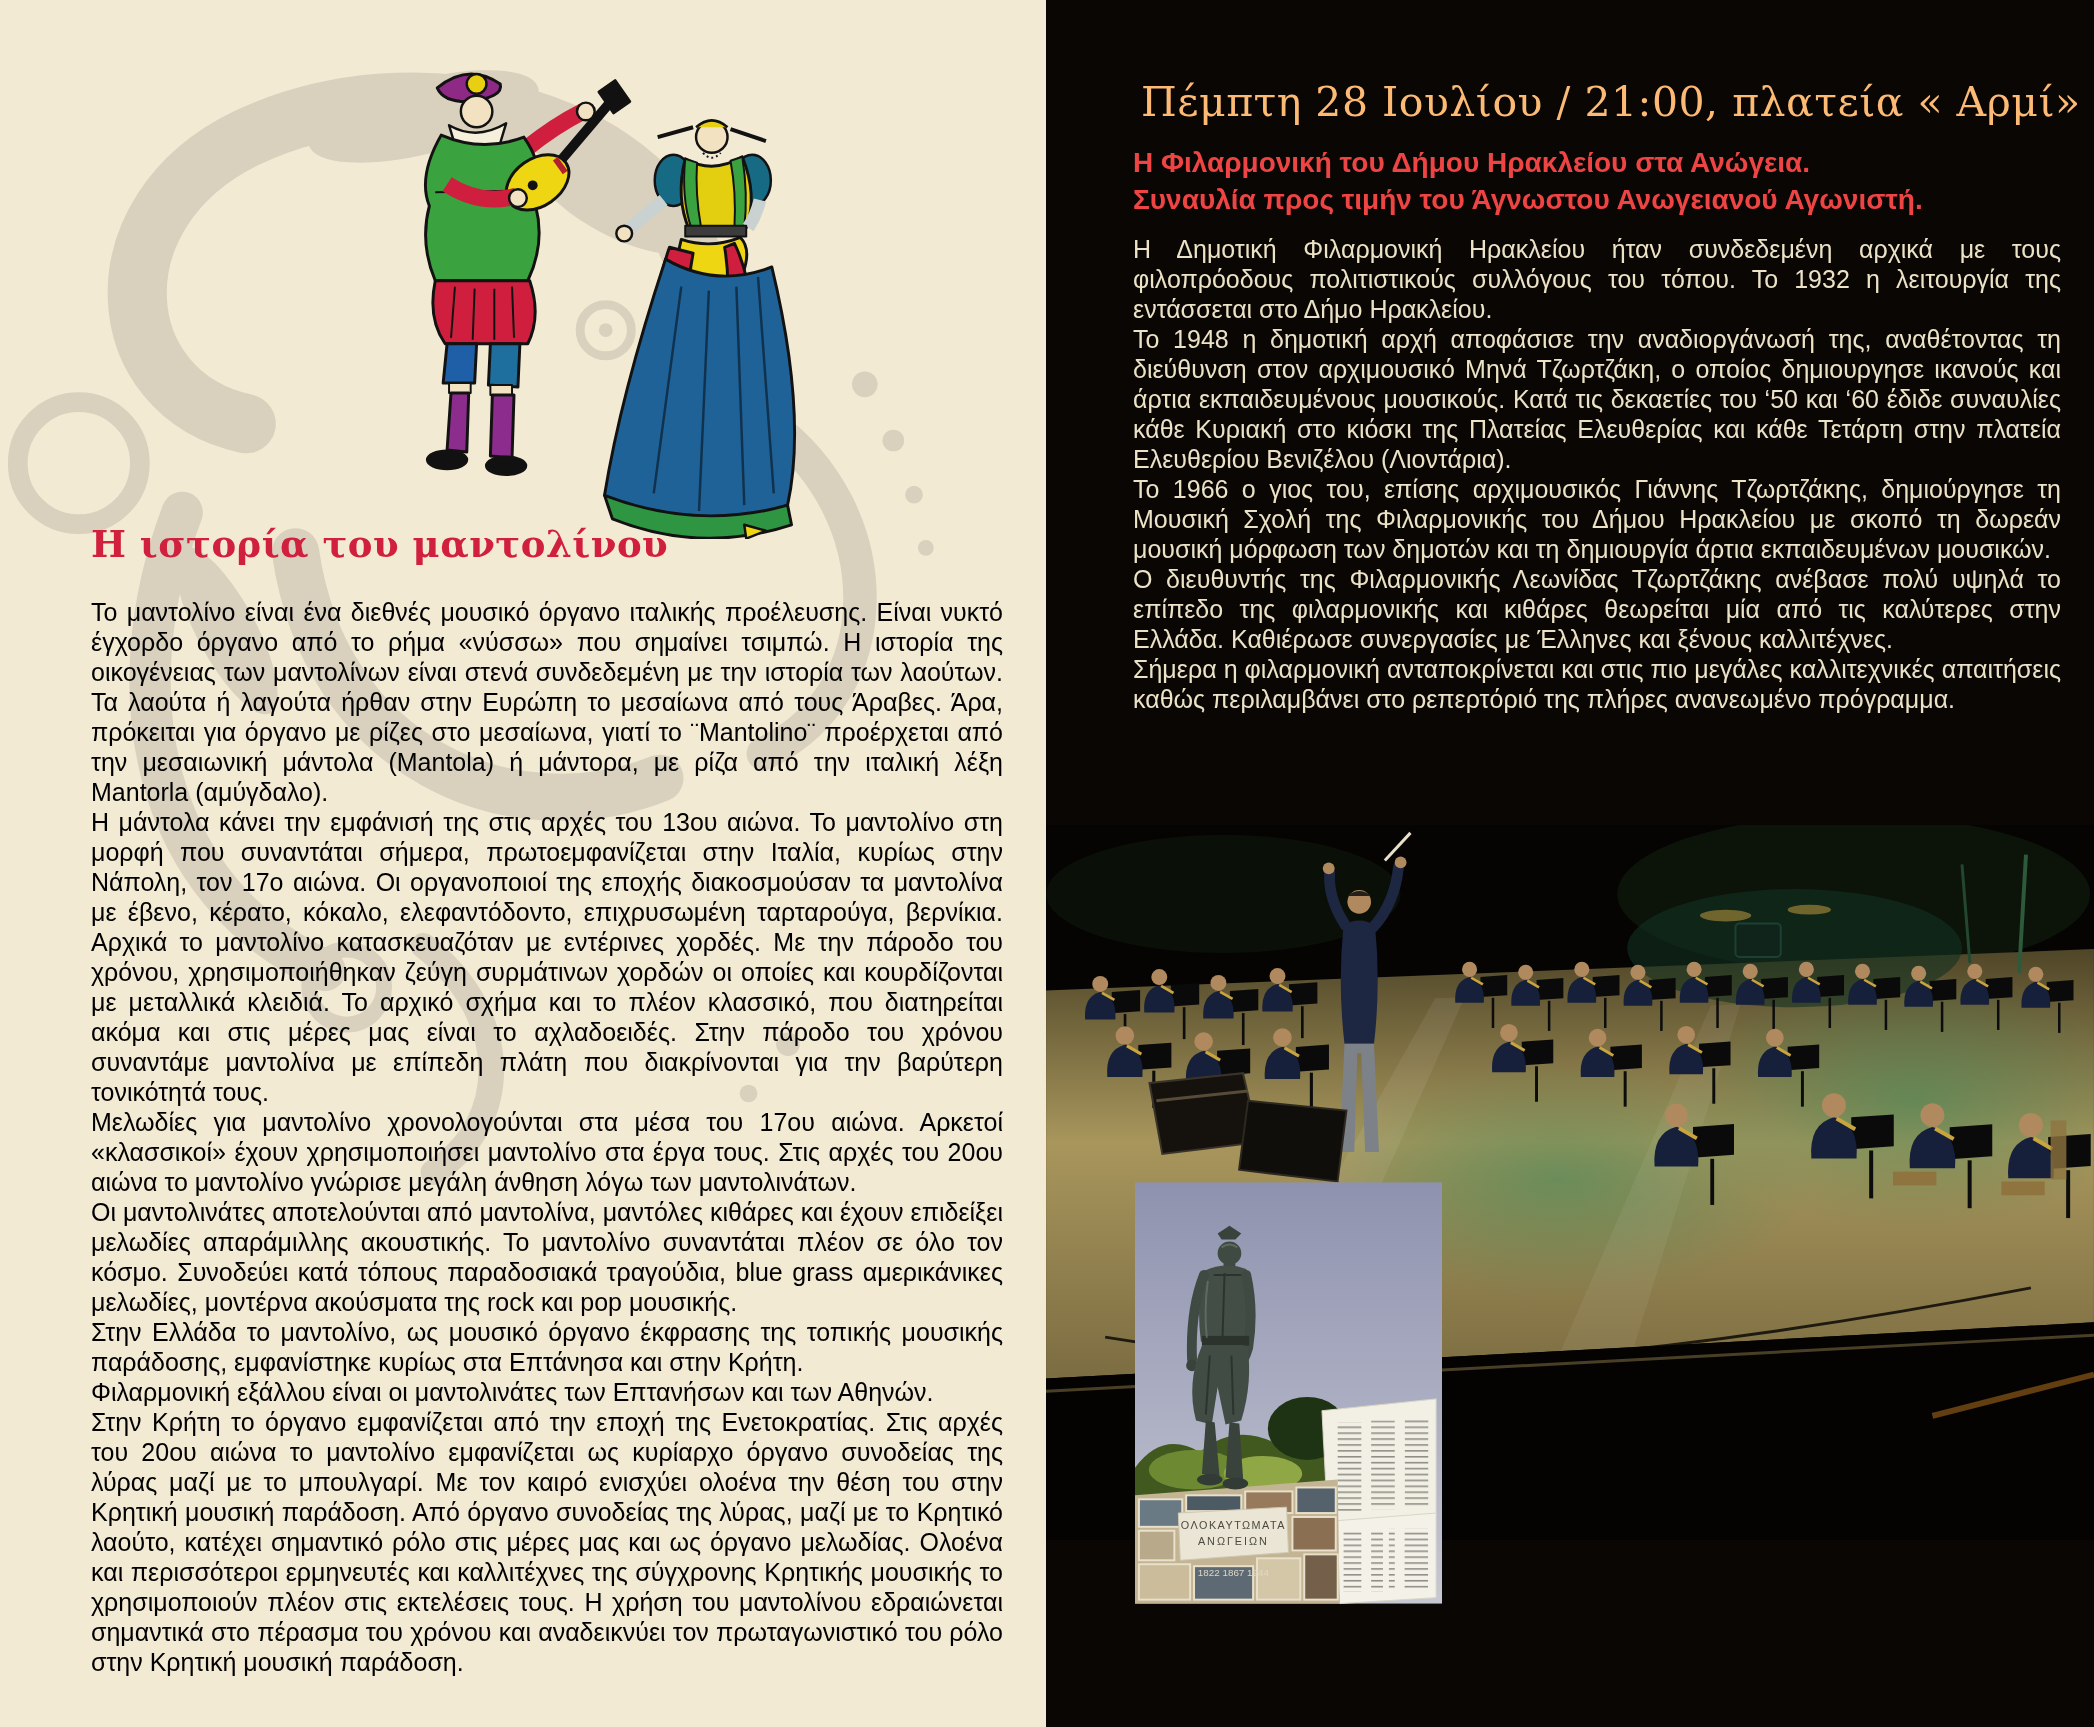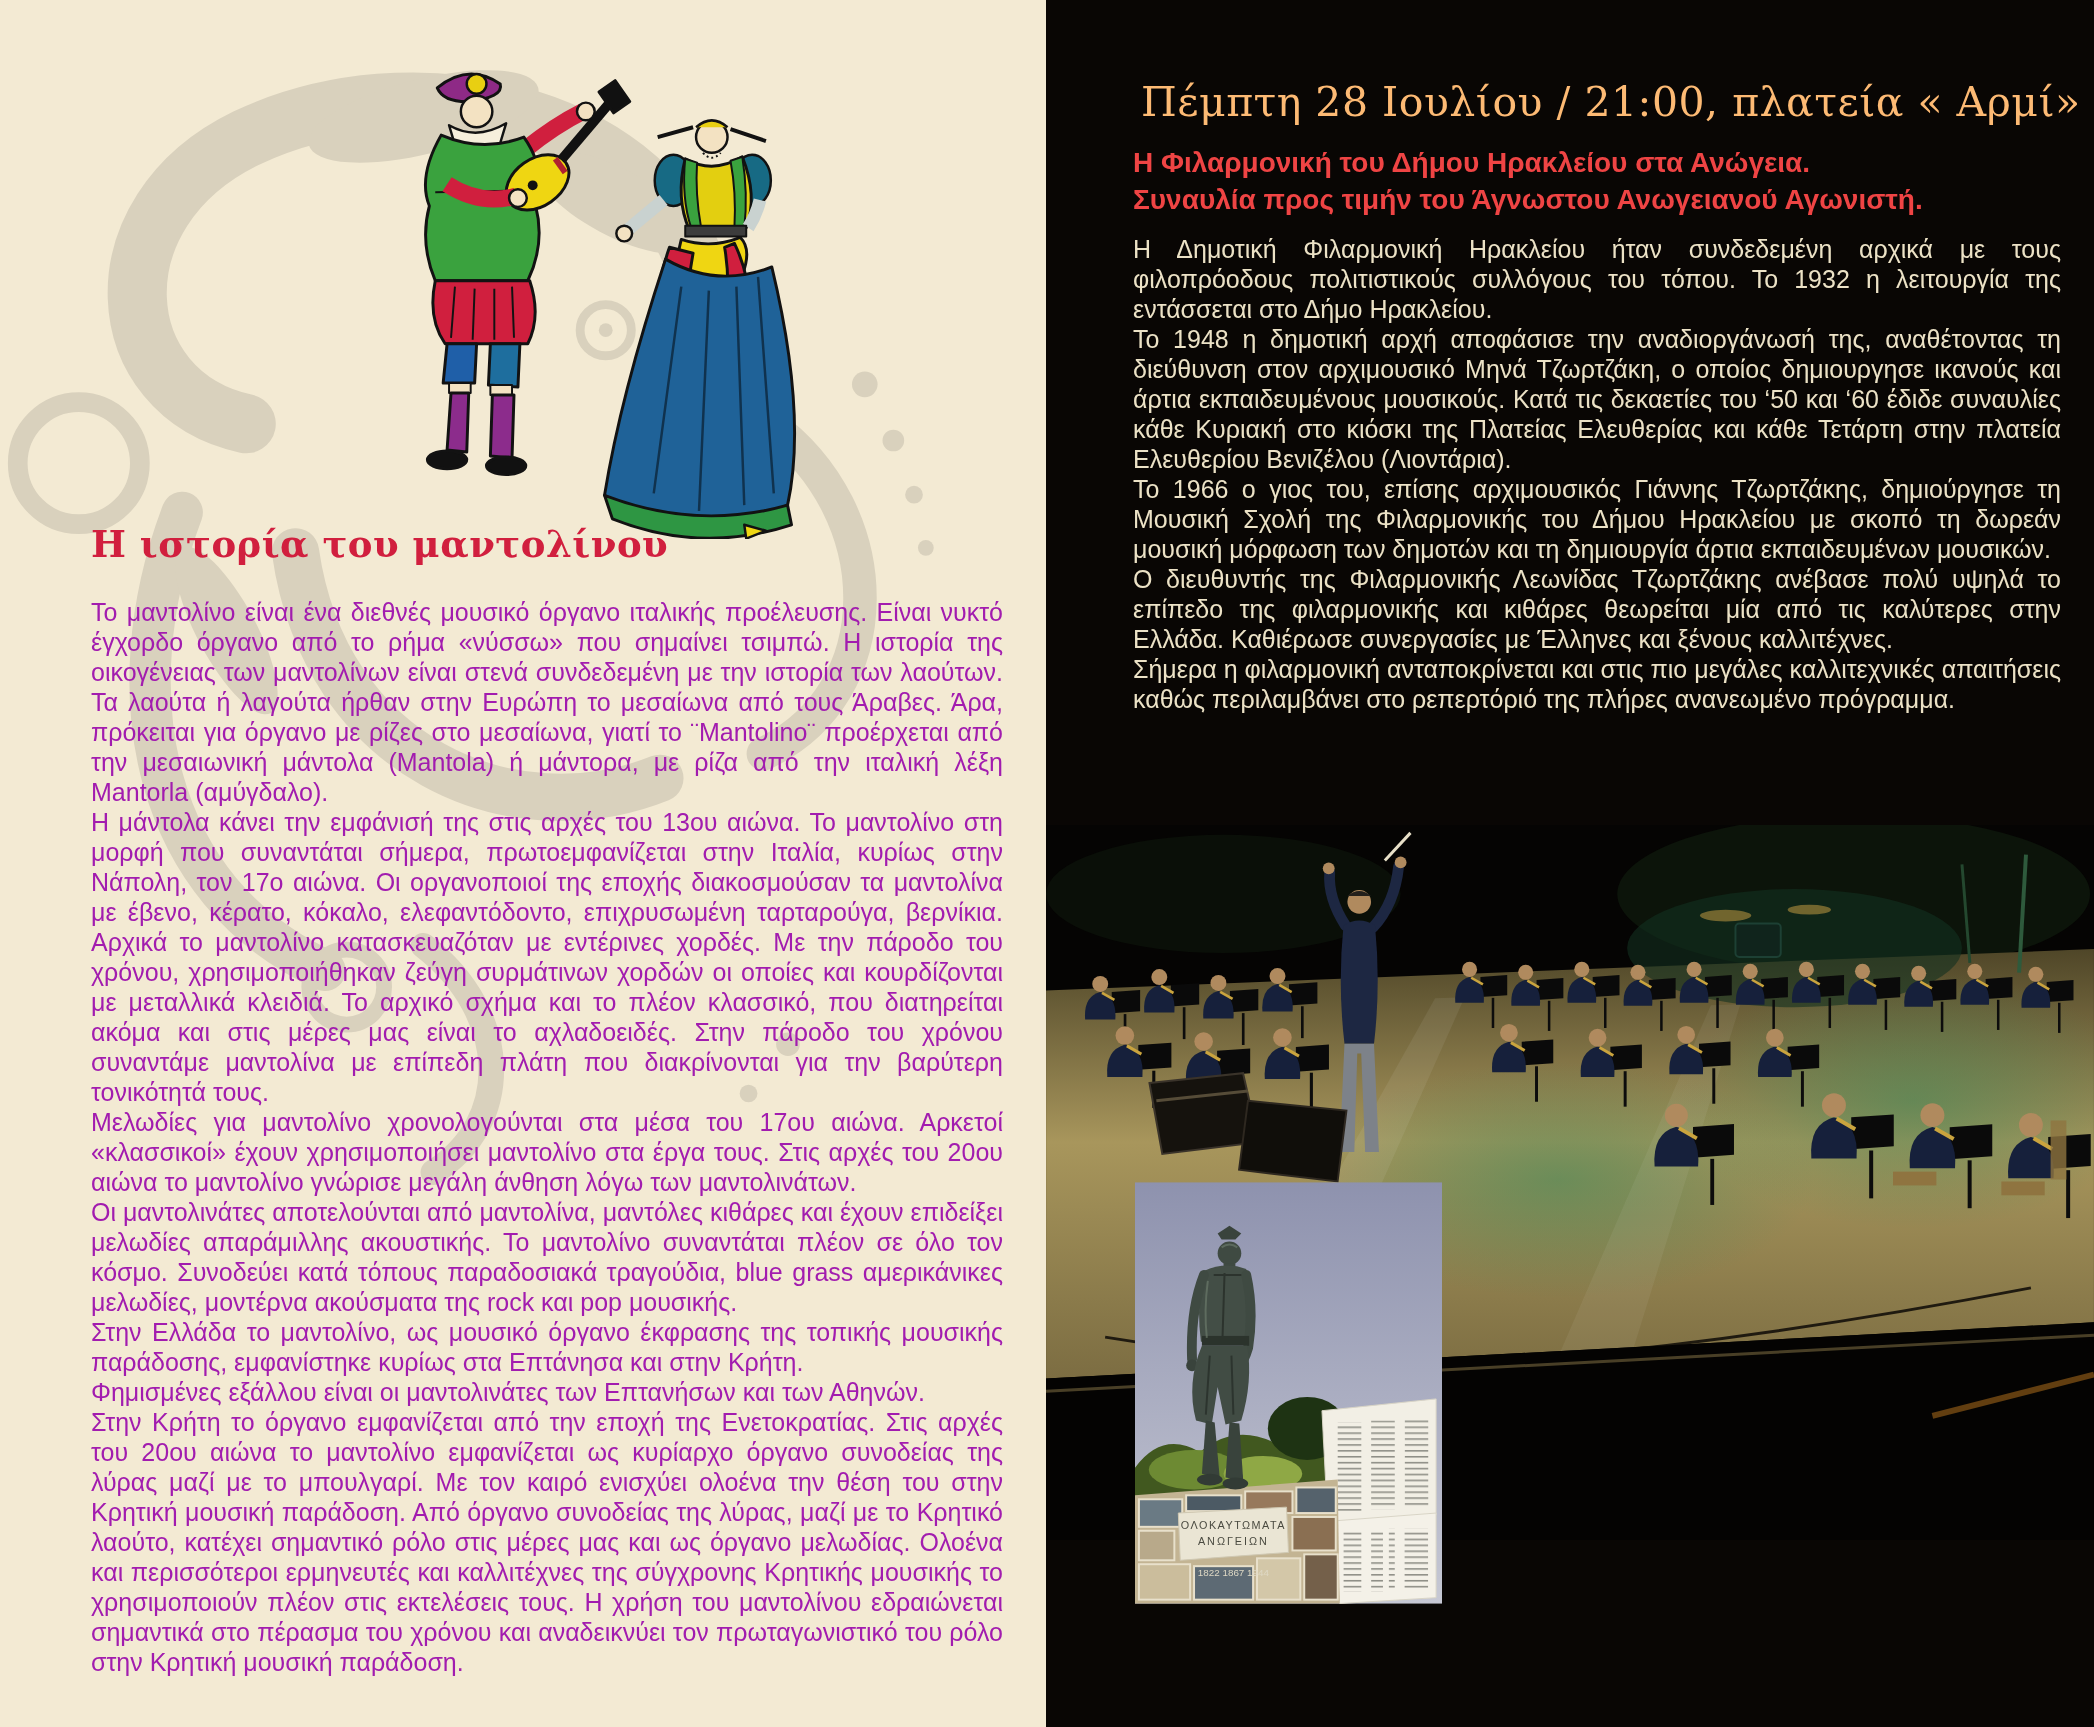--- a/index.html
+++ b/index.html
@@ -6,21 +6,21 @@
   .spread{position:relative;width:2094px;height:1728px;overflow:hidden;background:#090604;
           font-family:"Liberation Sans",sans-serif;}
   
   .page-left{position:absolute;left:0;top:0;width:1046px;height:1728px;background:#f3ead3;overflow:hidden;}
   .ornament{position:absolute;left:0;top:0;width:1046px;height:1728px;}
   .illustration{position:absolute;left:390px;top:54px;width:433px;height:485px;}
   .heading{position:absolute;left:91px;top:524px;margin:0;
            font-family:"DejaVu Serif",serif;font-weight:700;font-size:37px;line-height:1.1;
            color:#d11f3e;letter-spacing:0.5px;}
   .left-text{position:absolute;left:91px;top:597px;width:912px;
-             font-size:25px;line-height:30px;color:#a21caf;text-align:justify;}
+             font-size:25px;line-height:30px;color:#000000;text-align:justify;}
   .left-text p{margin:0;}
   
   .page-right{position:absolute;left:1046px;top:0;width:1048px;height:1728px;background:#090604;overflow:hidden;}
   .right-content{position:absolute;left:87px;top:69px;width:928px;}
   .event-title{margin:8px;font-family:"DejaVu Serif",serif;font-weight:400;font-size:41px;line-height:1.25;
                color:#fdba74;letter-spacing:0.5px;white-space:nowrap;}
   .event-subtitle{margin:15.8px 0 0 0;font-weight:700;font-size:28px;line-height:37px;color:#ef4444;}
   .right-text{margin-top:15.8px;font-size:25px;line-height:30px;color:#ece2c6;text-align:justify;}
   .right-text p{margin:0;}
   .orchestra-photo{position:absolute;left:0;top:825px;width:1048px;height:715px;}
@@ -139,21 +139,21 @@
     </svg>
 
     <h1 class="heading">Η ιστορία του μαντολίνου</h1>
 
     <div class="left-text">
       <p>Το μαντολίνο είναι ένα διεθνές μουσικό όργανο ιταλικής προέλευσης. Είναι νυκτό έγχορδο όργανο από το ρήμα «νύσσω» που σημαίνει τσιμπώ. Η ιστορία της οικογένειας των μαντολίνων είναι στενά συνδεδεμένη με την ιστορία των λαούτων. Τα λαούτα ή λαγούτα ήρθαν στην Ευρώπη το μεσαίωνα από τους Άραβες. Άρα, πρόκειται για όργανο με ρίζες στο μεσαίωνα, γιατί το ¨Mantolino¨ προέρχεται από την μεσαιωνική μάντολα (Mantola) ή μάντορα, με ρίζα από την ιταλική λέξη Mantorla (αμύγδαλο).</p>
       <p>Η μάντολα κάνει την εμφάνισή της στις αρχές του 13ου αιώνα. Το μαντολίνο στη μορφή που συναντάται σήμερα, πρωτοεμφανίζεται στην Ιταλία, κυρίως στην Νάπολη, τον 17ο αιώνα. Οι οργανοποιοί της εποχής διακοσμούσαν τα μαντολίνα με έβενο, κέρατο, κόκαλο, ελεφαντόδοντο, επιχρυσωμένη ταρταρούγα, βερνίκια. Αρχικά το μαντολίνο κατασκευαζόταν με εντέρινες χορδές. Με την πάροδο του χρόνου, χρησιμοποιήθηκαν ζεύγη συρμάτινων χορδών οι οποίες και κουρδίζονται με μεταλλικά κλειδιά. Το αρχικό σχήμα και το πλέον κλασσικό, που διατηρείται ακόμα και στις μέρες μας είναι το αχλαδοειδές. Στην πάροδο του χρόνου συναντάμε μαντολίνα με επίπεδη πλάτη που διακρίνονται για την βαρύτερη τονικότητά τους.</p>
       <p>Μελωδίες για μαντολίνο χρονολογούνται στα μέσα του 17ου αιώνα. Αρκετοί «κλασσικοί» έχουν χρησιμοποιήσει μαντολίνο στα έργα τους. Στις αρχές του 20ου αιώνα το μαντολίνο γνώρισε μεγάλη άνθηση λόγω των μαντολινάτων.</p>
       <p>Οι μαντολινάτες αποτελούνται από μαντολίνα, μαντόλες κιθάρες και έχουν επιδείξει μελωδίες απαράμιλλης ακουστικής. Το μαντολίνο συναντάται πλέον σε όλο τον κόσμο. Συνοδεύει κατά τόπους παραδοσιακά τραγούδια, blue grass αμερικάνικες μελωδίες, μοντέρνα ακούσματα της rock και pop μουσικής.</p>
       <p>Στην Ελλάδα το μαντολίνο, ως μουσικό όργανο έκφρασης της τοπικής μουσικής παράδοσης, εμφανίστηκε κυρίως στα Επτάνησα και στην Κρήτη.</p>
-      <p>Φημισμένες εξάλλου είναι οι μαντολινάτες των Επτανήσων και των Αθηνών.</p>
+      <p>Φιλαρμονική εξάλλου είναι οι μαντολινάτες των Επτανήσων και των Αθηνών.</p>
       <p>Στην Κρήτη το όργανο εμφανίζεται από την εποχή της Ενετοκρατίας. Στις αρχές του 20ου αιώνα το μαντολίνο εμφανίζεται ως κυρίαρχο όργανο συνοδείας της λύρας μαζί με το μπουλγαρί. Με τον καιρό ενισχύει ολοένα την θέση του στην Κρητική μουσική παράδοση. Από όργανο συνοδείας της λύρας, μαζί με το Κρητικό λαούτο, κατέχει σημαντικό ρόλο στις μέρες μας και ως όργανο μελωδίας. Ολοένα και περισσότεροι ερμηνευτές και καλλιτέχνες της σύγχρονης Κρητικής μουσικής το χρησιμοποιούν πλέον στις εκτελέσεις τους. Η χρήση του μαντολίνου εδραιώνεται σημαντικά στο πέρασμα του χρόνου και αναδεικνύει τον πρωταγωνιστικό του ρόλο στην Κρητική μουσική παράδοση.</p>
     </div>
   </div>
 
   <div class="page-right">
 
     <div class="orchestra-photo">
       <svg viewBox="0 0 1064 726" width="1048" height="715" aria-hidden="true">
         <defs>
           <linearGradient id="floorG" x1="0" y1="0" x2="0" y2="1">

